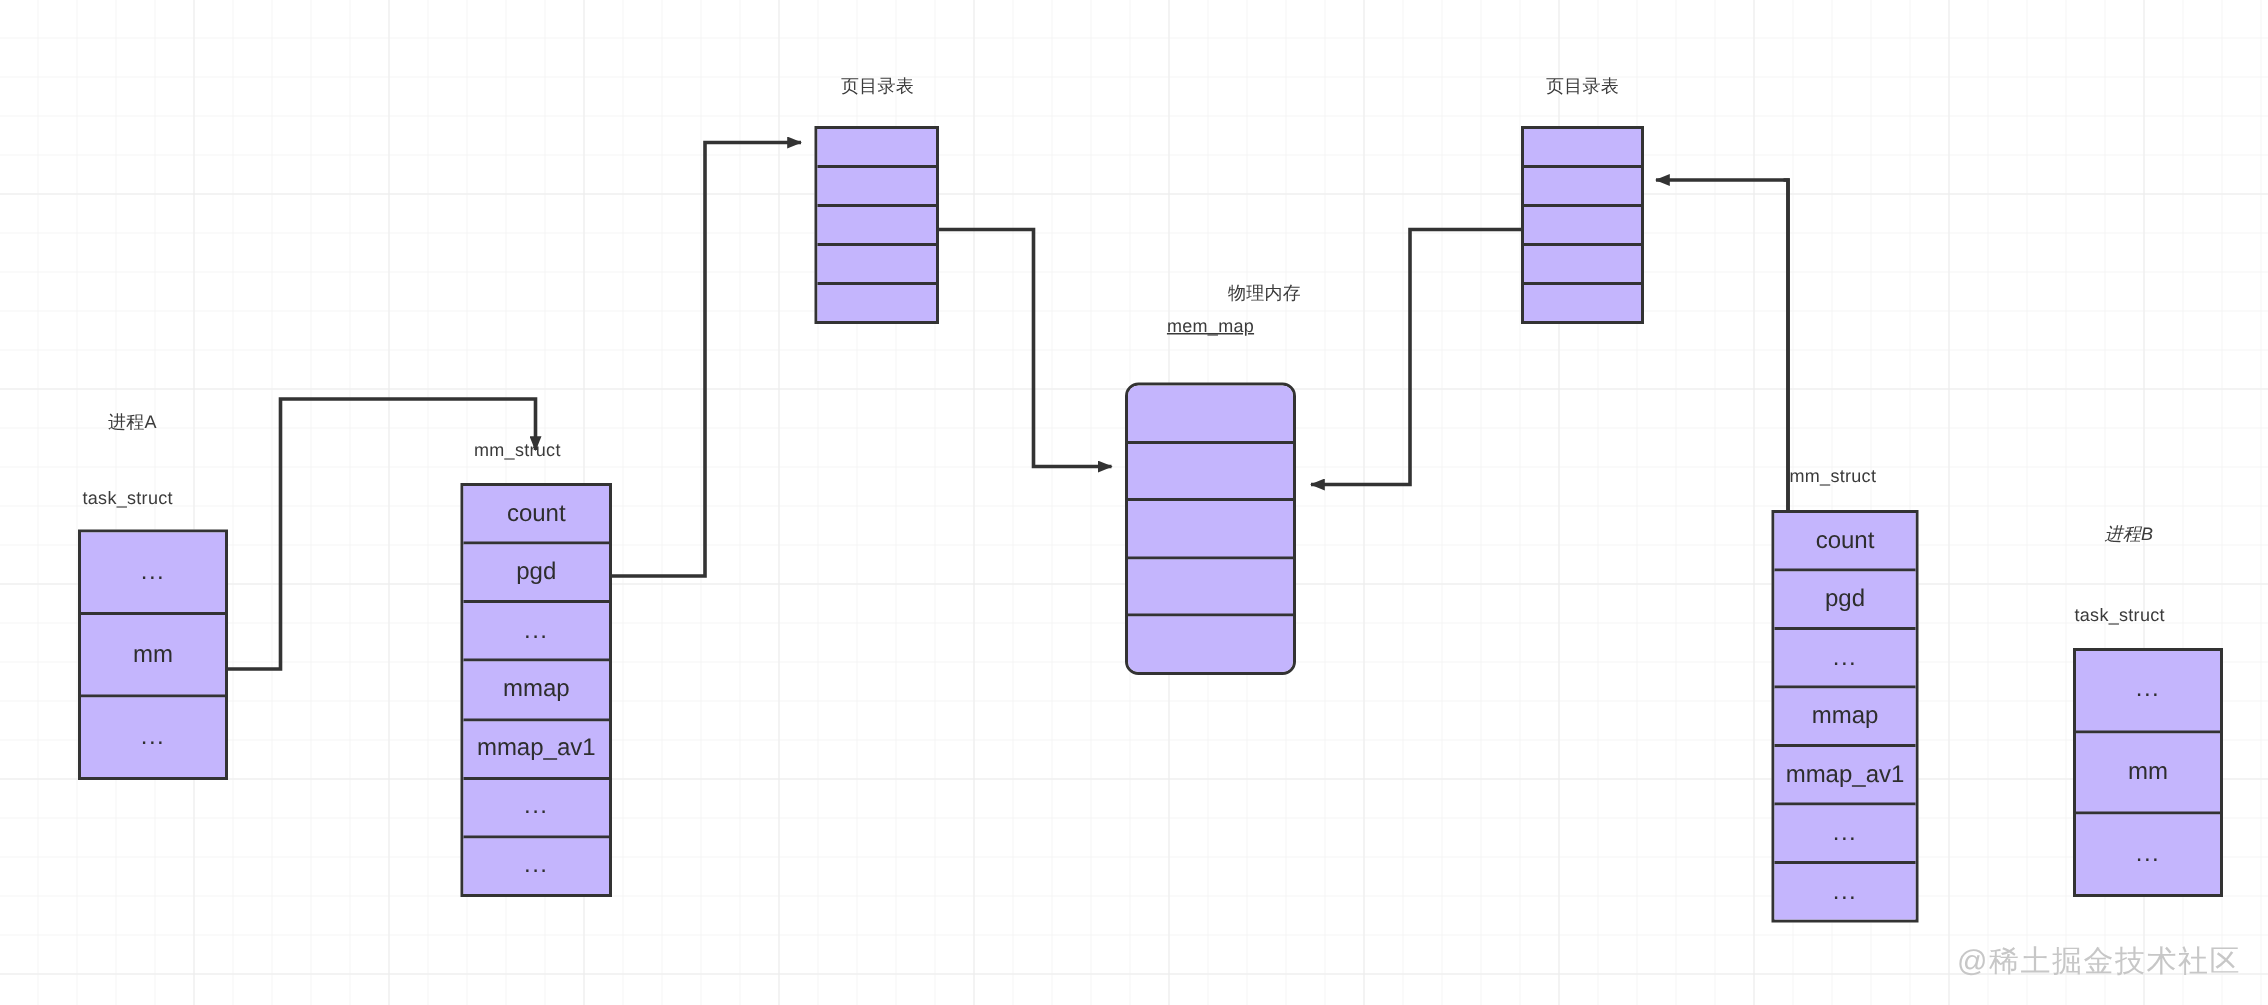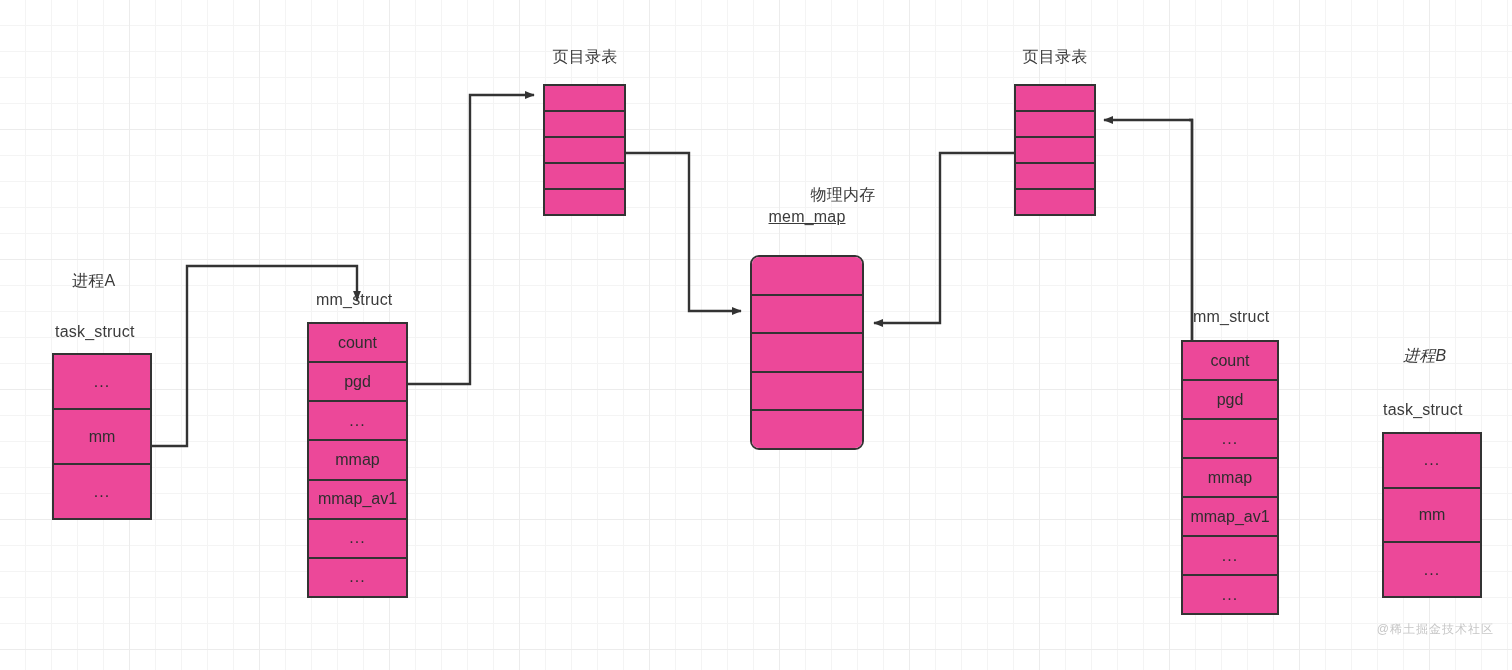--- a/index.html
+++ b/index.html
@@ -26,21 +26,21 @@
     background-position: -1px -1px, -1px -1px, -1px -1px, -1px -1px;
   }
   svg.wires{
     position:absolute;left:0;top:0;width:1512px;height:670px;
     pointer-events:none;
   }
 
   .caption{
     position:absolute;
     color:#3b3b3b;
-    font-size:16px;
+    font-size:12px;
     line-height:20px;
     white-space:nowrap;
     letter-spacing:0.2px;
   }
   .caption.center{transform:translateX(-50%);text-align:center;}
 
   .boxtable{
     position:absolute;
     border:2.5px solid #333333;
     background:#ffffff;
@@ -51,33 +51,33 @@
   .boxtable.rounded{border-radius:9px;overflow:hidden;}
   .boxtable .cell{
     flex:1 1 0;
     border-bottom:2.5px solid #333333;
     box-sizing:border-box;
     display:flex;
     align-items:center;
     justify-content:center;
     font-size:16px;
     color:#2e2e2e;
-    background:#ec4899;
+    background:#c4b5fd;
     white-space:nowrap;
     overflow:hidden;
   }
   .boxtable .cell:last-child{border-bottom:none;}
   .boxtable .cell.blank{font-size:0;}
   .boxtable .cell .dots{font-size:16px;color:#2e2e2e;letter-spacing:1px;}
 
   .watermark{
     position:absolute;
-    right:18px;bottom:32px;
+    right:18px;bottom:16px;
     color:#c7c7c7;
-    font-size:12px;
+    font-size:20px;
     letter-spacing:1px;
     white-space:nowrap;
   }
 </style>
 </head>
 <body>
 
 <div id="canvas">
 
   <svg class="wires" viewBox="0 0 1512 670" xmlns="http://www.w3.org/2000/svg">

